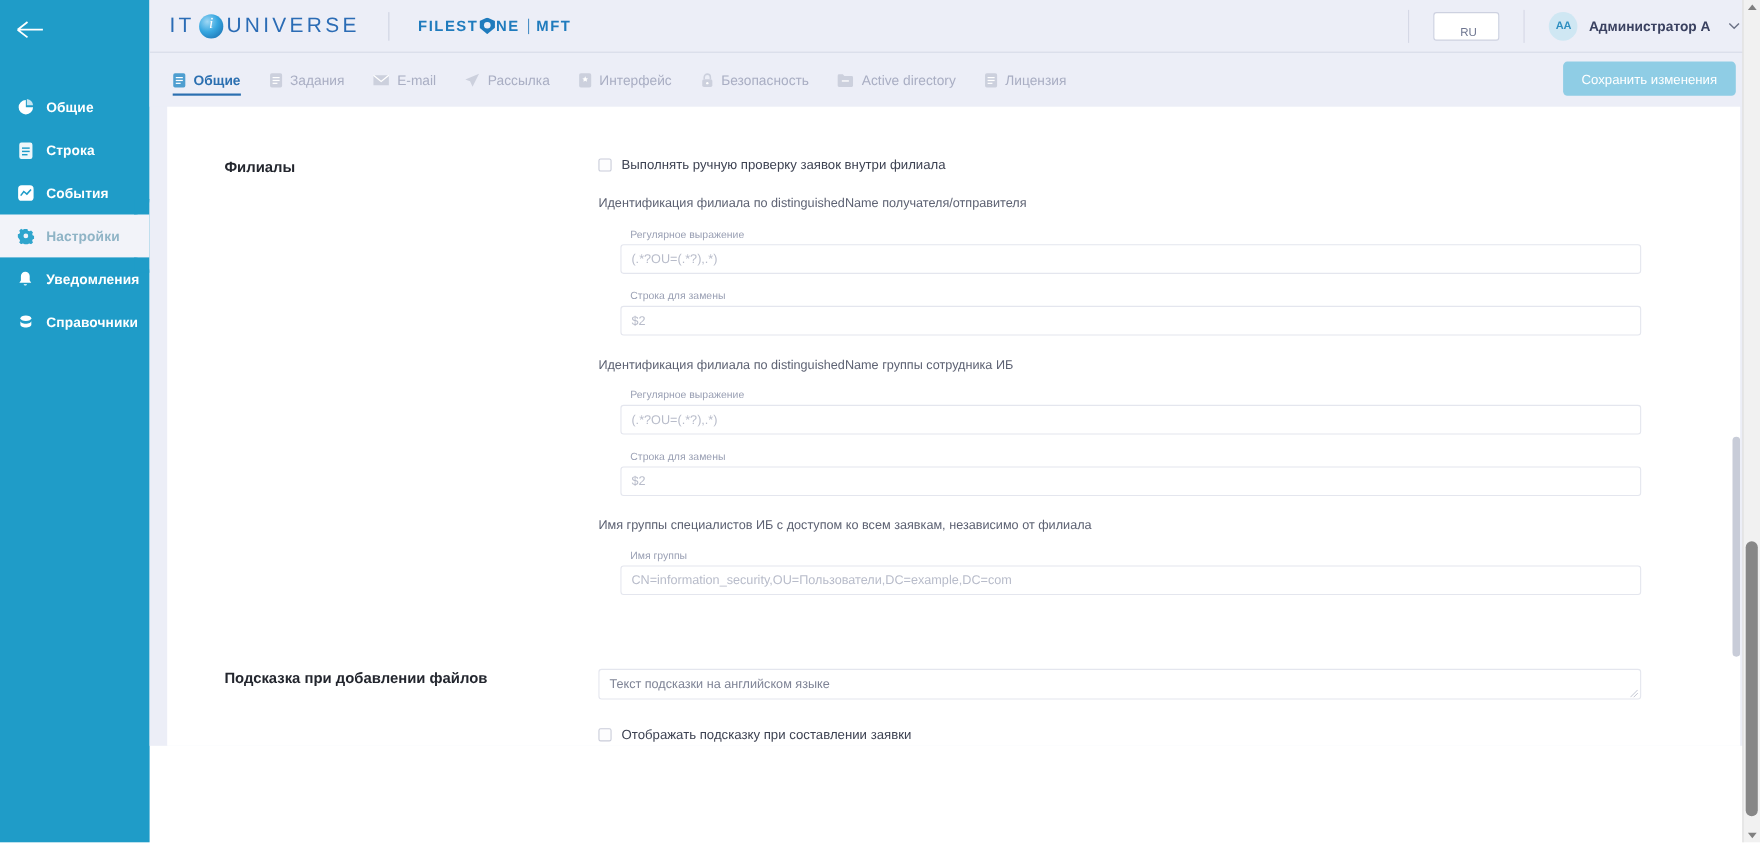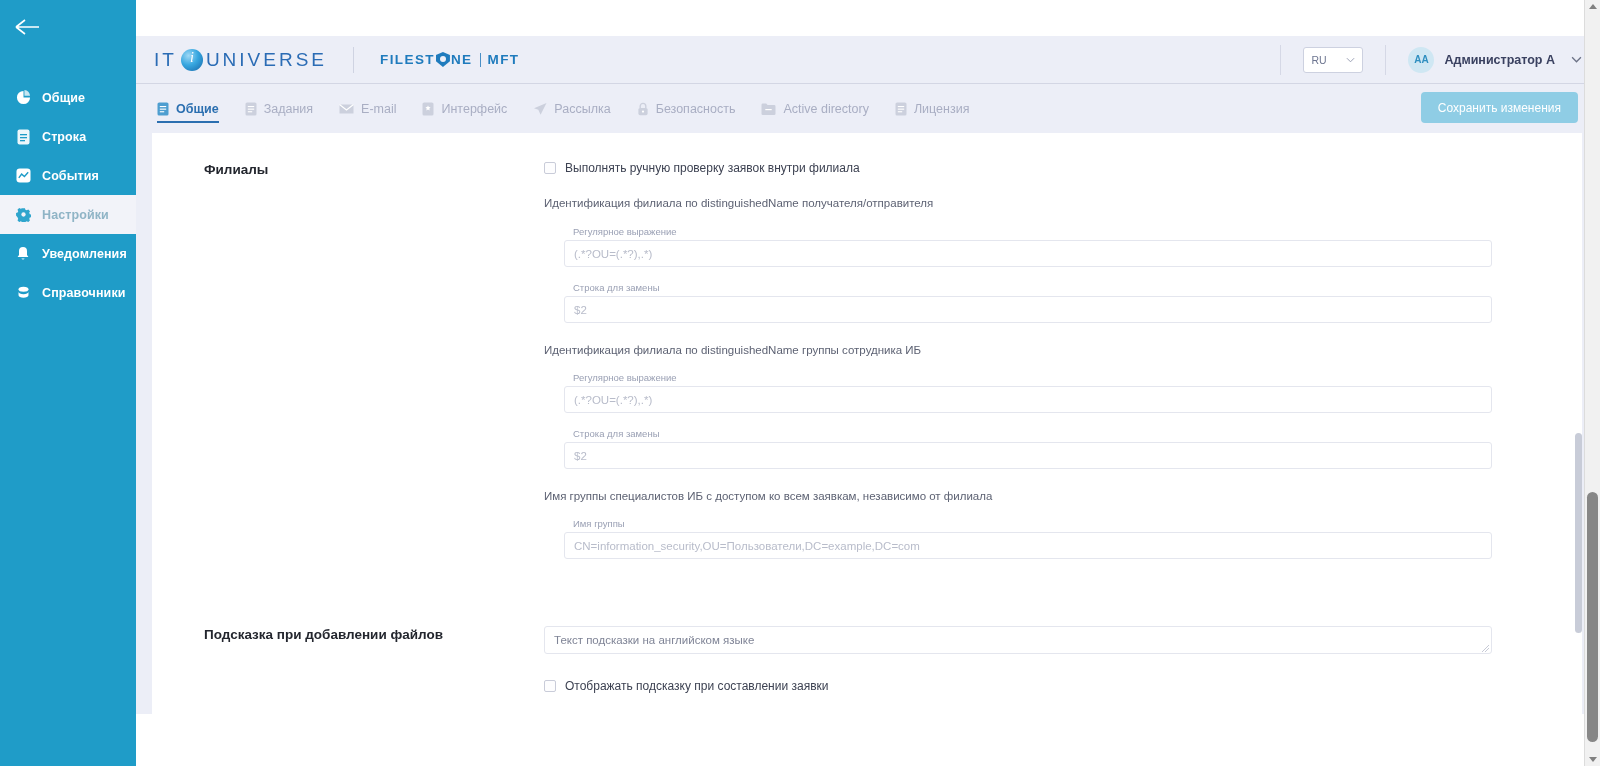--- a/index.html
+++ b/index.html
@@ -44,21 +44,21 @@
   .nav-item.active { color: #8fb4c6; background: #f2f3f9; z-index:2; }
   .nav-item.active::before,
   .nav-item.active::after {
     content: ""; position: absolute; right: 0; width: 14px; height: 14px;
     background: #1f9cc8;
   }
   .nav-item.active::before { top: -14px; border-bottom-right-radius: 14px; }
   .nav-item.active::after  { bottom: -14px; border-top-right-radius: 14px; }
 
   
-  .main { flex: 1; height: 678px; position: relative; background: #eceef7; margin-top: 36px; }
+  .main { flex: 1; height: 678px; position: relative; background: #eceef7; }
 
   .topbar {
     height: 48px; background: #eceef7;
     display: flex; align-items: center;
     border-bottom: 1px solid #d3d6e4;
     position: relative;
   }
   .logo-group { display: flex; align-items: center; padding-left: 18px; }
   .logo-itu { display: flex; align-items: center; }
   .logo-itu .txt1, .logo-itu .txt2 {
@@ -90,22 +90,22 @@
     content:""; position:absolute; left:4px; top:4px; width:6px; height:6px;
     border-radius:50%; background:#eceef7;
   }
   .logo-fs .bar { width: 1px; height: 14px; background: #4a8fc6; margin: 0 7px; }
 
   .topbar-right { margin-left: auto; display: flex; align-items: center; height: 48px; }
   .sep { width: 1px; height: 30px; background: #d5d8e6; }
   .lang-select {
     width: 60px; height: 26px; margin: 0 22px;
     background: #ffffff; border: 1px solid #cdd1e0; border-radius: 3px;
-    display: flex; align-items: center; justify-content: space-between;
-    padding: 0 7px; cursor: pointer;
+    display: flex; align-items: flex-end; justify-content: space-between;
+    padding: 0 23px; cursor: pointer;
   }
   .lang-select .lv { font-size: 10.5px; color: #6d7590; }
   .user-box { display: flex; align-items: center; padding: 0 18px 0 22px; cursor: pointer; }
   .avatar {
     width: 26px; height: 26px; border-radius: 50%;
     background: #cfe7f3; color: #2f8fc0;
     font-size: 10px; font-weight: bold;
     display: flex; align-items: center; justify-content: center;
     margin-right: 10px;
   }
@@ -133,21 +133,21 @@
     height: 31px; padding: 0 17px; border-radius: 4px;
     background: #8fcde5; color: #ffffff; border: none;
     font-size: 12px; font-family: inherit; cursor: pointer;
     display: flex; align-items: center;
   }
 
   
   .content-wrap { position: absolute; left: 16px; right: 18px; top: 97px; bottom: 0; }
   .card {
     background: #ffffff; height: 100%;
-    padding: 0 0 0 0; position: relative; overflow: hidden;
+    padding: 18px 0 0 0; position: relative; overflow: hidden;
   }
   .section { display: flex; padding: 0 26px 0 52px; }
   .sec-title {
     width: 340px; min-width: 340px;
     font-size: 13.5px; font-weight: bold; color: #23262e;
     line-height: 17px;
   }
   .sec-body { flex: 1; }
 
   .cbrow { display: flex; align-items: center; }
@@ -359,35 +359,35 @@
           <svg width="15" height="12" viewBox="0 0 15 12">
             <path d="M0.5 1.5h14v9h-14z" fill="#ccd0dd"></path>
             <path d="M0.5 1.5 L7.5 7 L14.5 1.5" stroke="#ffffff" stroke-width="1.2" fill="none"></path>
           </svg>
         </span>
         <span>E-mail</span>
       </div>
 
       <div class="tab">
         <span class="ticon">
+          <svg width="14" height="14" viewBox="0 0 14 14">
+            <path d="M13.5 1 L1 6.3 L5.3 7.8 L7.6 12.8 z" fill="#ccd0dd"></path>
+          </svg>
+        </span>
+        <span>Рассылка</span>
+      </div>
+
+      <div class="tab">
+        <span class="ticon">
           <svg width="12" height="14" viewBox="0 0 12 14">
             <rect x="0.5" y="0.5" width="11" height="13" rx="1.6" fill="#ccd0dd"></rect>
             <path d="M6 3.4 L6.8 5.1 L8.6 5.3 L7.3 6.6 L7.6 8.4 L6 7.5 L4.4 8.4 L4.7 6.6 L3.4 5.3 L5.2 5.1 z" fill="#ffffff"></path>
           </svg>
         </span>
         <span>Интерфейс</span>
-      </div>
-
-      <div class="tab">
-        <span class="ticon">
-          <svg width="14" height="14" viewBox="0 0 14 14">
-            <path d="M13.5 1 L1 6.3 L5.3 7.8 L7.6 12.8 z" fill="#ccd0dd"></path>
-          </svg>
-        </span>
-        <span>Рассылка</span>
       </div>
 
       <div class="tab">
         <span class="ticon">
           <svg width="12" height="14" viewBox="0 0 12 14">
             <path d="M3.2 6V4.2a2.8 2.8 0 0 1 5.6 0V6" stroke="#ccd0dd" stroke-width="1.4" fill="none"></path>
             <rect x="1.4" y="6" width="9.2" height="7.2" rx="1.6" fill="#ccd0dd"></rect>
             <circle cx="6" cy="9.6" r="1.1" fill="#ffffff"></circle>
           </svg>
         </span>

